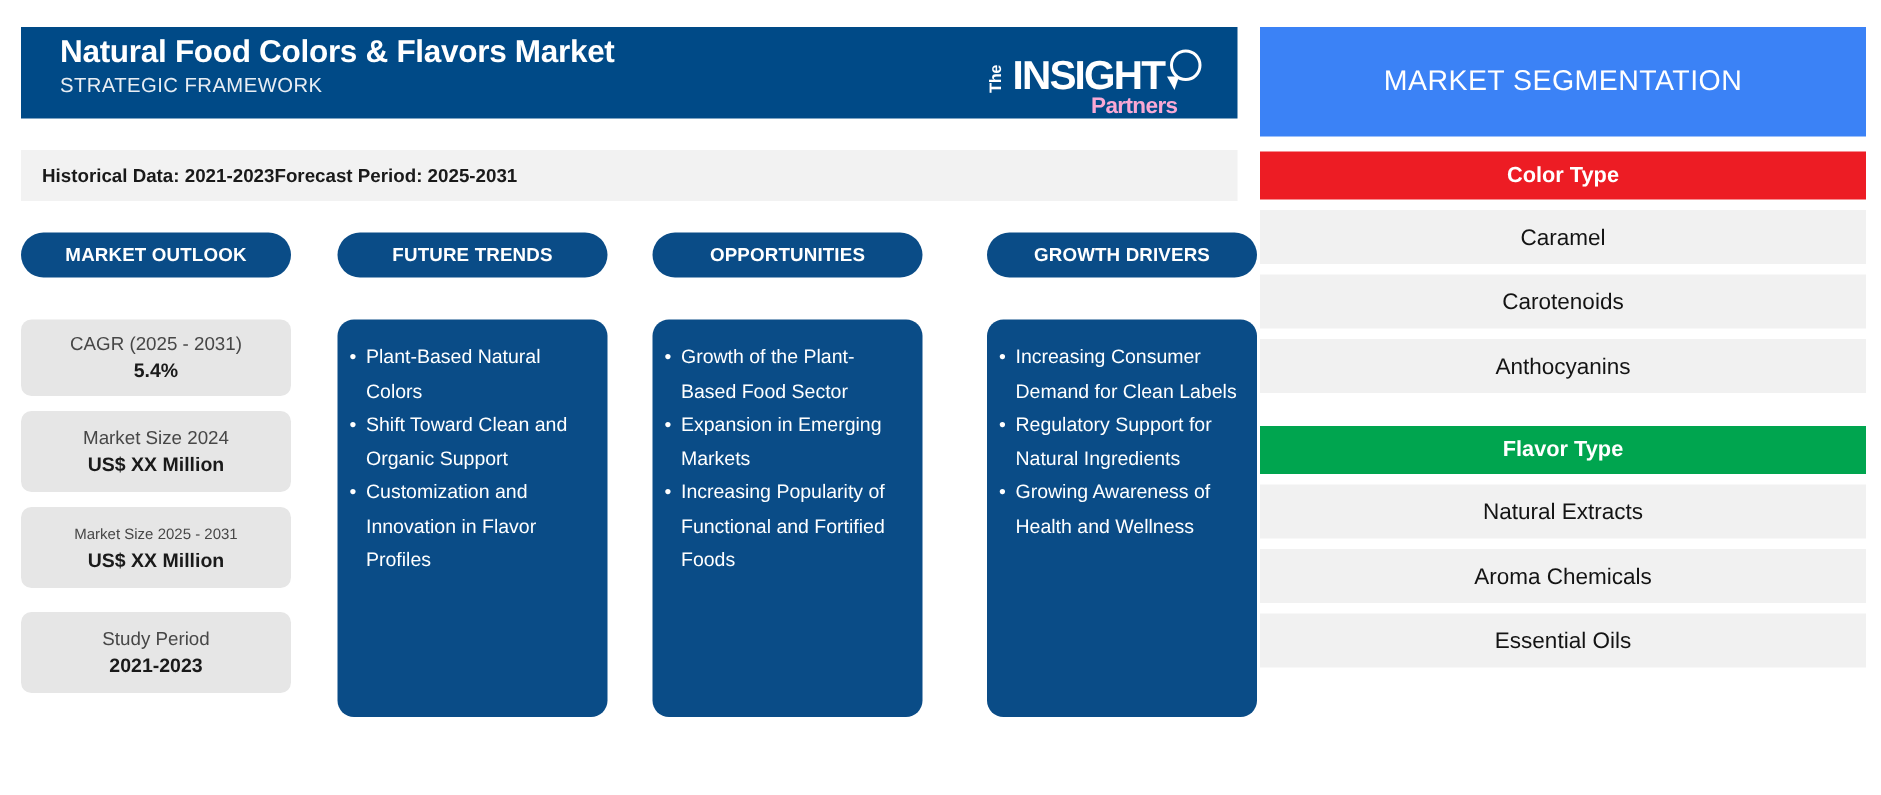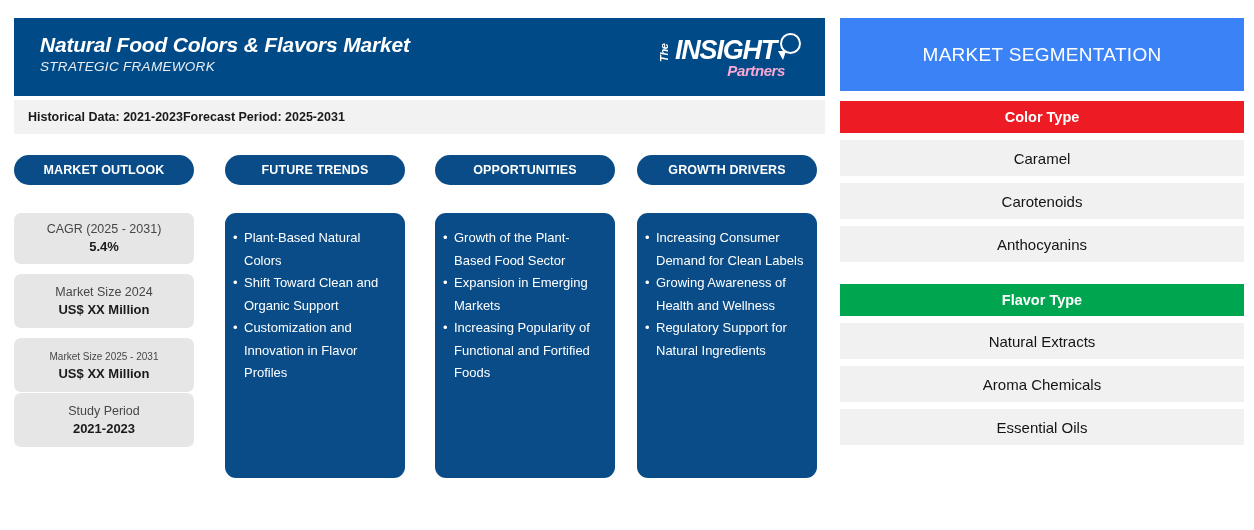--- a/index.html
+++ b/index.html
@@ -22,25 +22,24 @@
     top: 18px;
     width: 811px;
     height: 460px;
   }
 
   #title-bar {
     position: absolute;
     left: 0;
     top: 0;
     width: 811px;
-    height: 78px;
+    height: 61px;
     background: #004A87;
     box-sizing: border-box;
-    padding: 14px 0 0 26px;
-    font-style: italic;
+    padding: 4px 0 0 26px;
   }
   #title-main {
     color: #ffffff;
     font-size: 21px;
     font-weight: bold;
     letter-spacing: -0.2px;
     line-height: 26px;
     white-space: nowrap;
   }
   #title-sub {
@@ -144,21 +143,21 @@
   }
   .col {
     position: absolute;
     top: 0;
     width: 180px;
     height: 323px;
   }
   .col:nth-of-type(1) { left: 0px; }
   .col:nth-of-type(2) { left: 211px; padding-left: 32px; }
   .col:nth-of-type(3) { left: 421px; }
-  .col:nth-of-type(4) { left: 623px; }
+  .col:nth-of-type(4) { left: 644px; }
 
   .col-pill {
     position: absolute;
     left: 0;
     top: 0;
     width: 180px;
     height: 30px;
     background: #0a4C87;
     border-radius: 15px;
     color: #ffffff;
@@ -180,21 +179,21 @@
     border-radius: 7px;
     box-sizing: border-box;
     display: flex;
     flex-direction: column;
     align-items: center;
     justify-content: center;
   }
   .stat-card.c1 { top: 58px;  height: 51px; }
   .stat-card.c2 { top: 119px; height: 54px; }
   .stat-card.c3 { top: 183px; height: 54px; }
-  .stat-card.c4 { top: 238px; height: 54px; }
+  .stat-card.c4 { top: 253px; height: 54px; }
   .stat-label {
     color: #474747;
     font-size: 12.5px;
     font-weight: normal;
     line-height: 17px;
     white-space: nowrap;
   }
   .stat-label.small { font-size: 10px; }
   .stat-value {
     color: #1a1a1a;
@@ -360,22 +359,22 @@
           <li class="bullet-item">Increasing Popularity of Functional and Fortified Foods</li>
         </ul>
       </div>
     </div>
 
     <div class="col">
       <div class="col-pill">GROWTH DRIVERS</div>
       <div class="bullet-card">
         <ul class="bullet-list">
           <li class="bullet-item">Increasing Consumer Demand for Clean Labels</li>
+          <li class="bullet-item">Regulatory Support for Natural Ingredients</li>
           <li class="bullet-item">Growing Awareness of Health and Wellness</li>
-          <li class="bullet-item">Regulatory Support for Natural Ingredients</li>
         </ul>
       </div>
     </div>
 
   </div>
 </div>
 
 <div id="right-panel">
   <div id="seg-header">MARKET SEGMENTATION</div>
 

